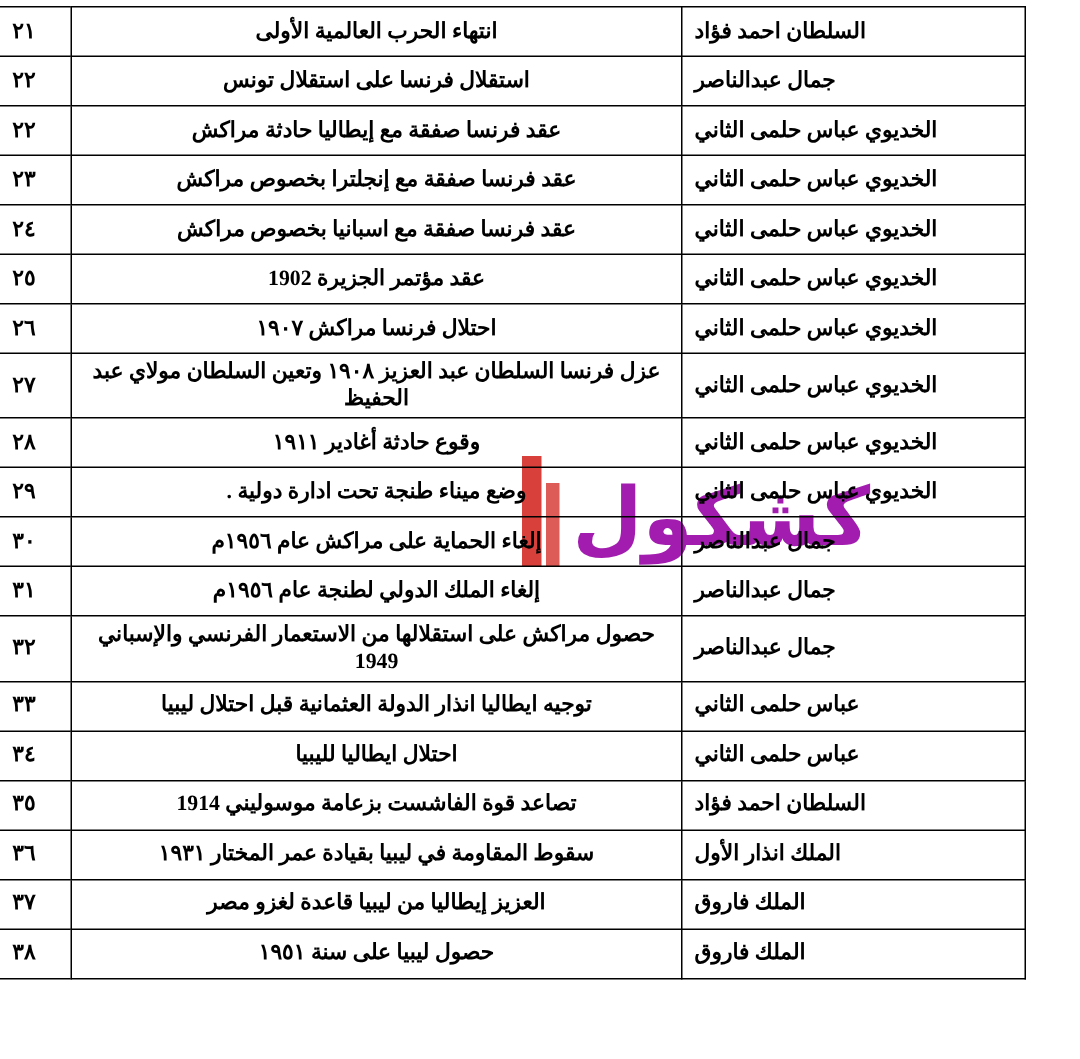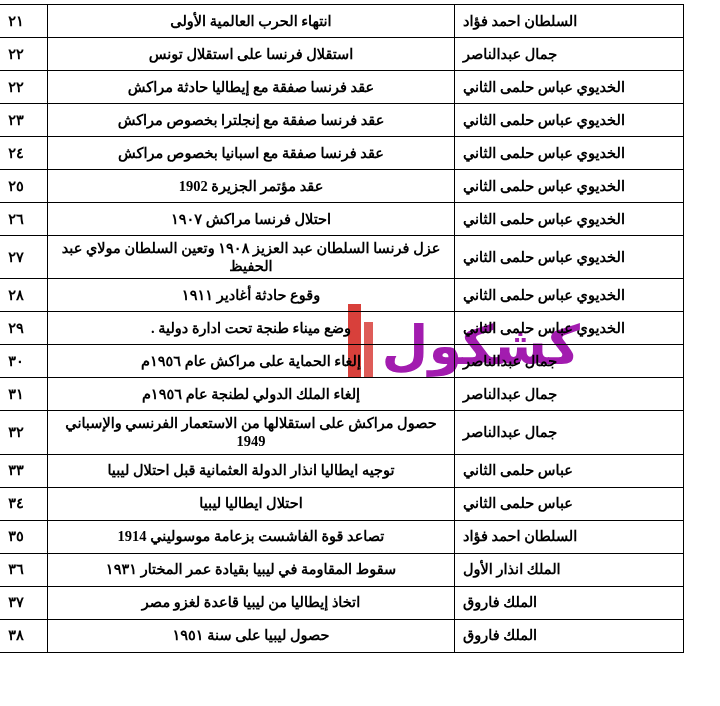--- a/index.html
+++ b/index.html
@@ -177,36 +177,36 @@
         <td class="col-event">حصول مراكش على استقلالها من الاستعمار الفرنسي والإسباني 1949</td>
         <td class="col-num">٣٢</td>
       </tr>
       <tr>
         <td class="col-ruler">عباس حلمى الثاني</td>
         <td class="col-event">توجيه ايطاليا انذار الدولة العثمانية قبل احتلال ليبيا</td>
         <td class="col-num">٣٣</td>
       </tr>
       <tr>
         <td class="col-ruler">عباس حلمى الثاني</td>
-        <td class="col-event">احتلال  ايطاليا ليبيا</td>
+        <td class="col-event">احتلال  ايطاليا لليبيا</td>
         <td class="col-num">٣٤</td>
       </tr>
       <tr>
         <td class="col-ruler">السلطان احمد فؤاد</td>
         <td class="col-event">تصاعد قوة الفاشست بزعامة موسوليني 1914</td>
         <td class="col-num">٣٥</td>
       </tr>
       <tr>
         <td class="col-ruler">الملك انذار الأول</td>
         <td class="col-event">سقوط المقاومة في ليبيا بقيادة عمر المختار ١٩٣١</td>
         <td class="col-num">٣٦</td>
       </tr>
       <tr>
         <td class="col-ruler">الملك فاروق</td>
-        <td class="col-event">اتخاذ إيطاليا من ليبيا قاعدة لغزو مصر</td>
+        <td class="col-event">العزيز إيطاليا من ليبيا قاعدة لغزو مصر</td>
         <td class="col-num">٣٧</td>
       </tr>
       <tr>
         <td class="col-ruler">الملك فاروق</td>
         <td class="col-event">حصول ليبيا على سنة ١٩٥١</td>
         <td class="col-num">٣٨</td>
       </tr>
     </tbody>
   </table>
 

